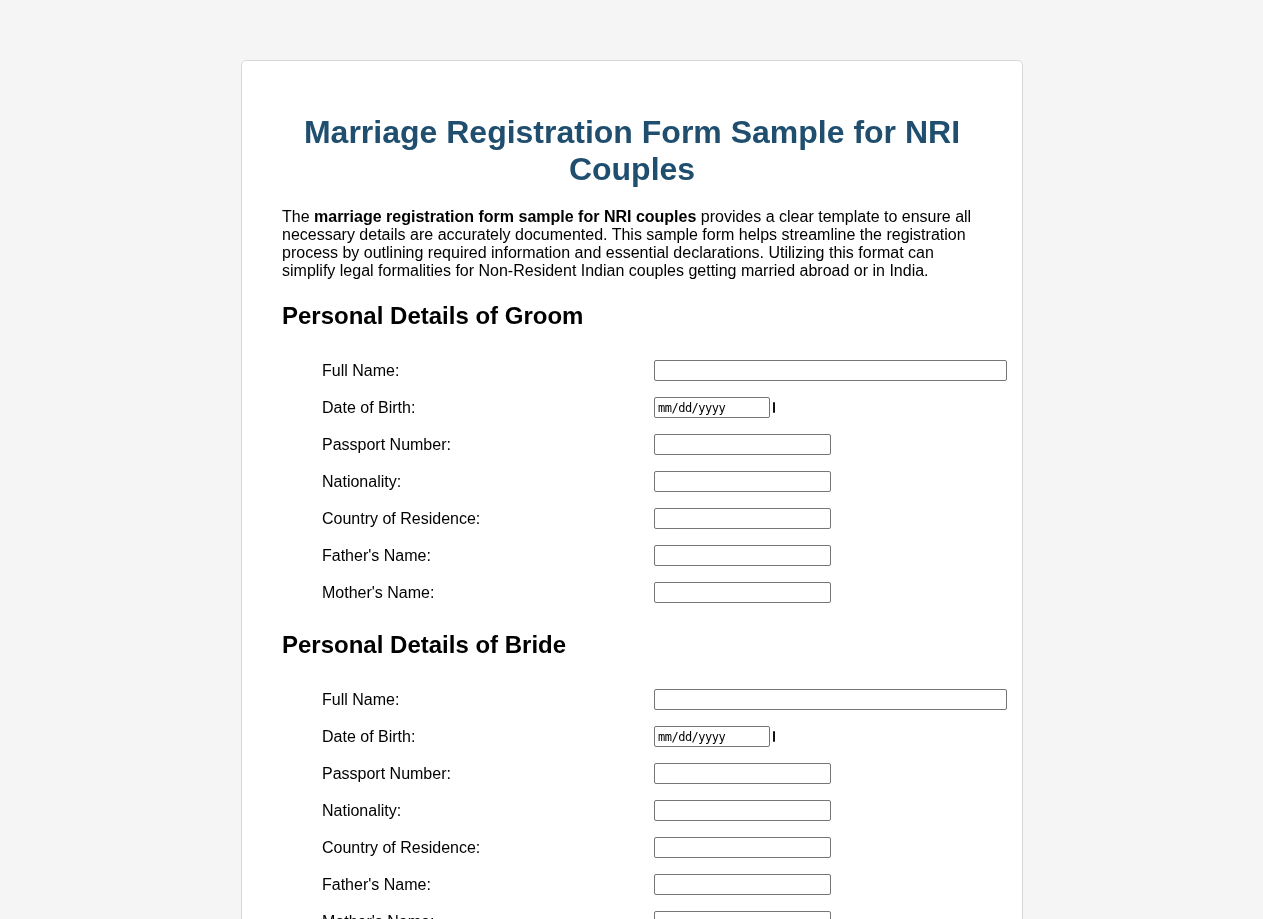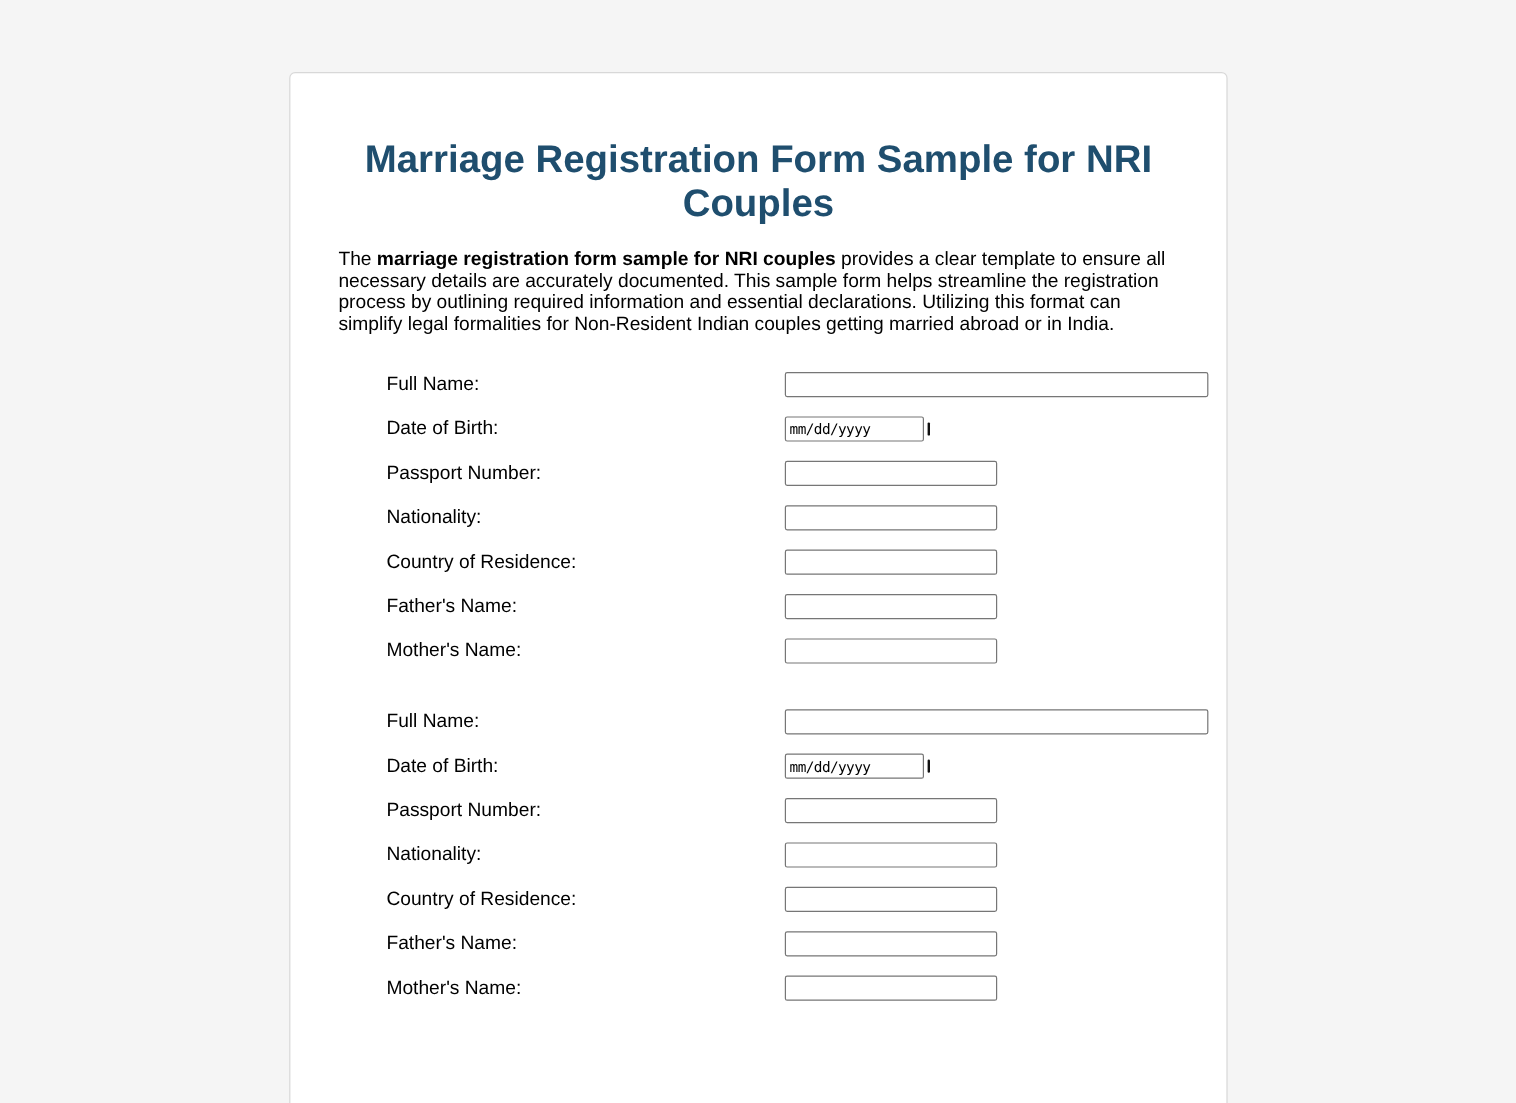--- a/index.html
+++ b/index.html
@@ -94,20 +94,21 @@
     .section2 h2 { margin-top: 20px; }
   </style>
 </head>
 <body>
 
 <div class="card">
   <h1>Marriage Registration Form Sample for NRI Couples</h1>
   <p class="intro"><span>The </span><strong>marriage registration form sample for NRI couples</strong><span> provides a clear template to ensure all necessary details are accurately documented. This sample form helps streamline the registration process by outlining required information and essential declarations. Utilizing this format can simplify legal formalities for Non-Resident Indian couples getting married abroad or in India.</span></p>
 
   <section>
+    <h2>Personal Details of Groom</h2>
     <table class="form">
       <tbody>
           <tr>
         <td class="label-cell">Full Name:</td>
         <td><input class="text wide" type="text" value="" style=""></td>
       </tr>
       <tr>
         <td class="label-cell">Date of Birth:</td>
         <td>
           <span class="date-input">
@@ -134,20 +135,21 @@
       </tr>
       <tr>
         <td class="label-cell">Mother's Name:</td>
         <td><input class="text short" type="text" value="" style=""></td>
       </tr>
     </tbody>
       </table>
   </section>
 
   <section class="section2">
+    <h2>Personal Details of Bride</h2>
     <table class="form">
       <tbody>
           <tr>
         <td class="label-cell">Full Name:</td>
         <td><input class="text wide" type="text" value="" style=""></td>
       </tr>
       <tr>
         <td class="label-cell">Date of Birth:</td>
         <td>
           <span class="date-input">

